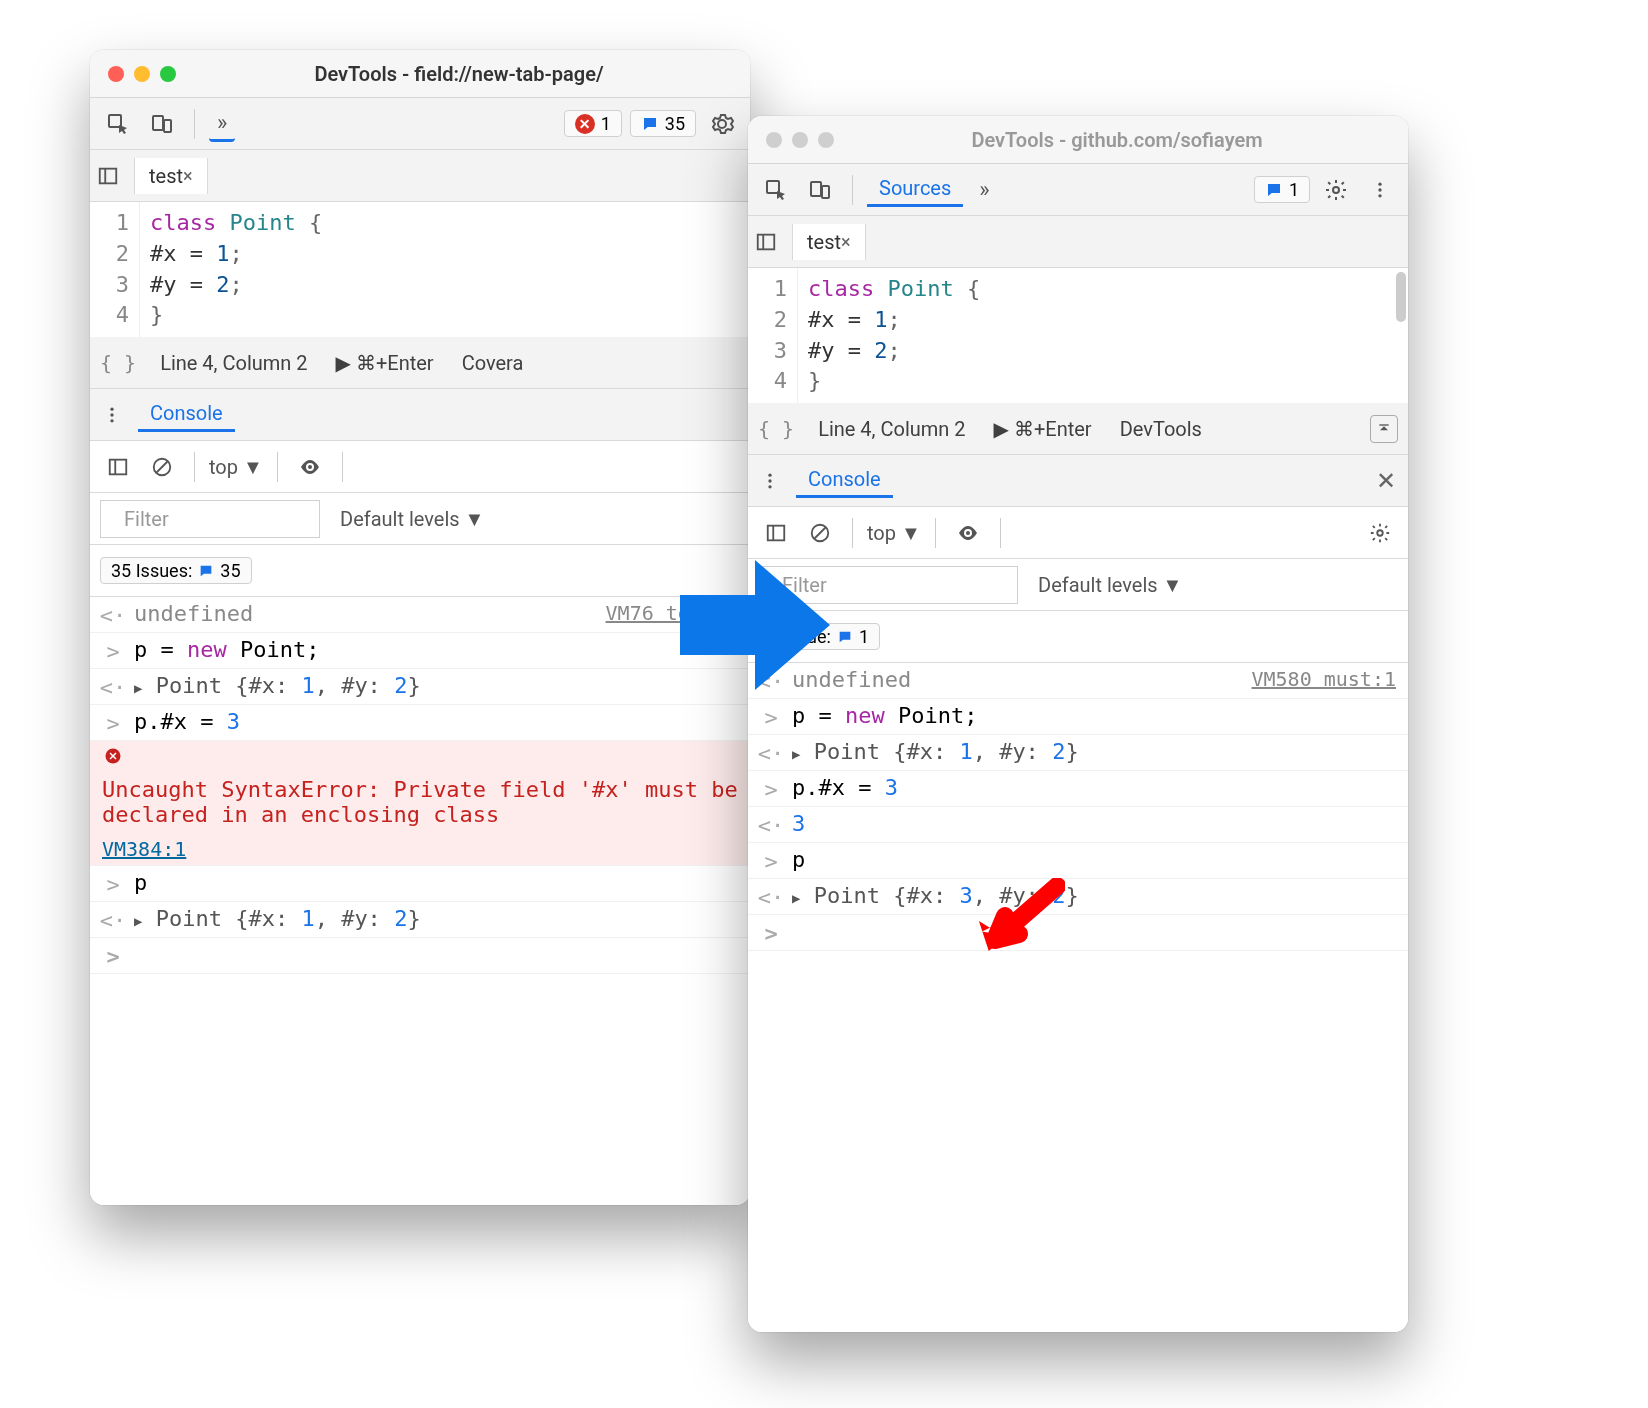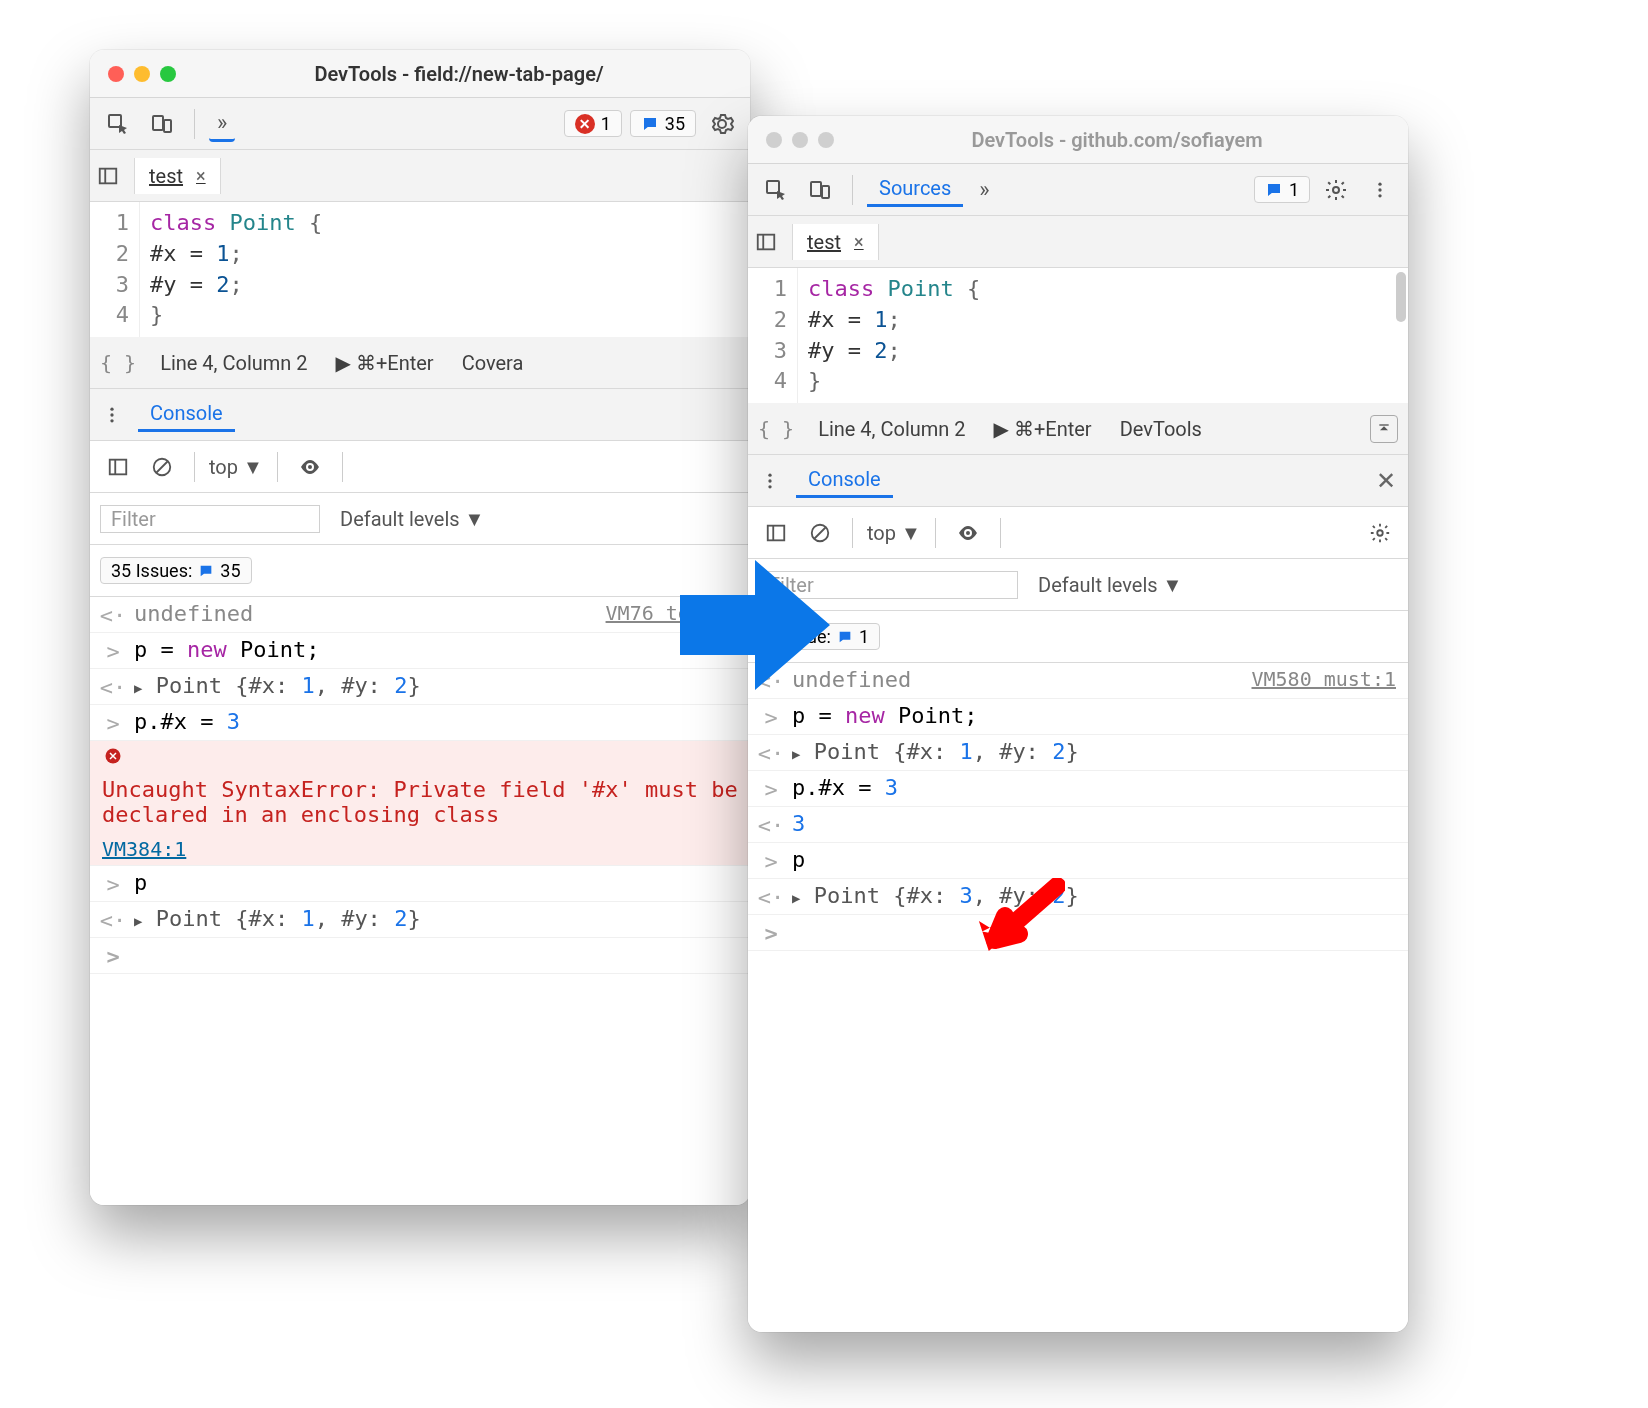--- a/index.html
+++ b/index.html
@@ -65,22 +65,22 @@
   }
   .gutter {
     width: 50px; text-align: right; color: #888; padding: 6px 10px 6px 0;
     border-right: 1px solid #eee; background: #fff;
   }
   .code-lines { padding: 6px 10px; }
   .kw { color: #a626a4; } .cls { color: #24858b; } .num { color: #0b5394; } .punc { color: #666; } .prop { color: #333; }
   .status-row { background: #f3f3f3; }
   .status-row .txt { font-size: 20px; color: #404040; }
   .input-box {
-    border: 1px solid #d0d0d0; background: #fff; height: 28px;
-    font-size: 20px; padding: 0 10px; color: #888;
+    border: 1px solid #d0d0d0; background: #fff; height: 38px;
+    font-size: 20px; padding: 0 23px; color: #888;
     display: flex; align-items: center; flex: 0 0 220px;
   }
   .console-area { flex: 1; overflow: hidden; background: #fff; }
   .console-line {
     display: flex; align-items: flex-start; gap: 10px;
     padding: 4px 12px; font-size: 22px; border-bottom: 1px solid #f0f0f0;
     position: relative;
   }
   .console-line .mark { width: 22px; flex: 0 0 22px; color: #aaa; display:flex; justify-content:center; padding-top:2px; }
   .console-line .body { flex: 1; }
@@ -95,21 +95,21 @@
     position: absolute; left: 680px; top: 555px; z-index: 5;
     color: #0b77e8;
   }
   .arrow-annot {
     position: absolute; left: 975px; top: 878px; z-index: 6;
     color: #ff0000;
   }
   .tab-label {
     background:#fff; border:1px solid #d9d9d9; border-bottom:none; border-top:none;
     padding: 6px 14px; font-size: 20px; color:#333;
-    display:flex; align-items:center; gap:13px;text-decoration:underline;
+    display:flex; align-items:center; gap:0;
   }
   .tab-close { color:#666; font-size:18px; cursor:pointer; }
   .run-tri { font-size:14px; }
 </style>
 </head>
 <body>
 
 <div class="arrow-big">
   <svg width="150" height="140" viewBox="0 0 150 140">
     <path d="M0 40 L75 40 L75 5 L150 70 L75 135 L75 100 L0 100 Z" fill="#0b77e8"></path>

